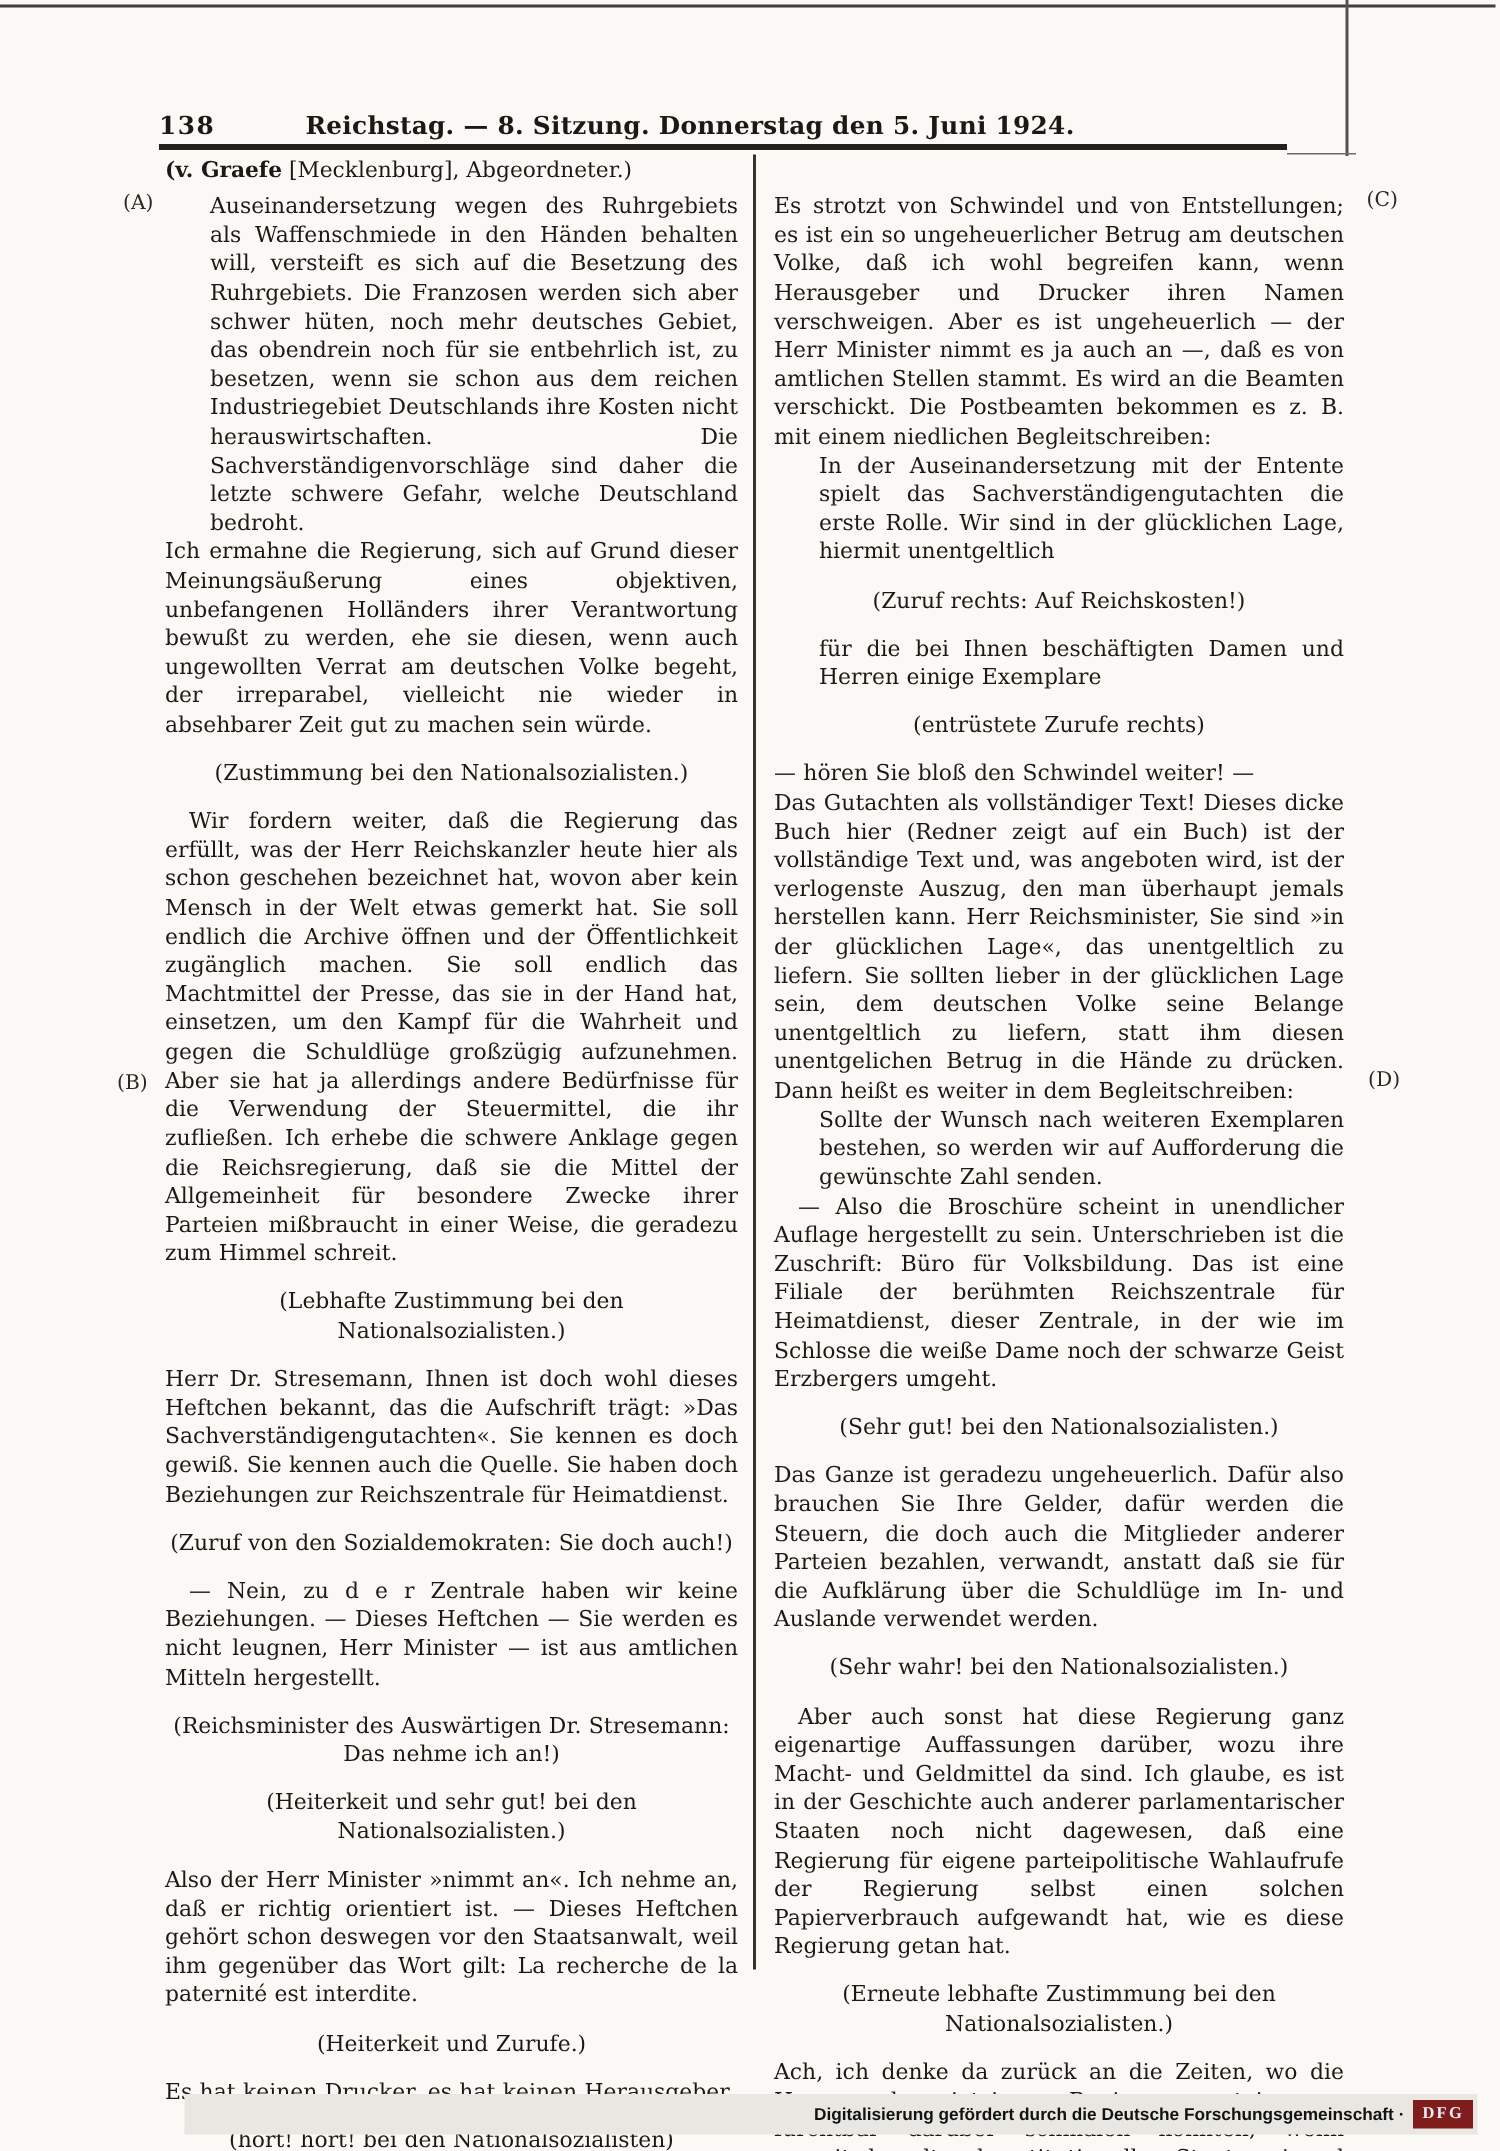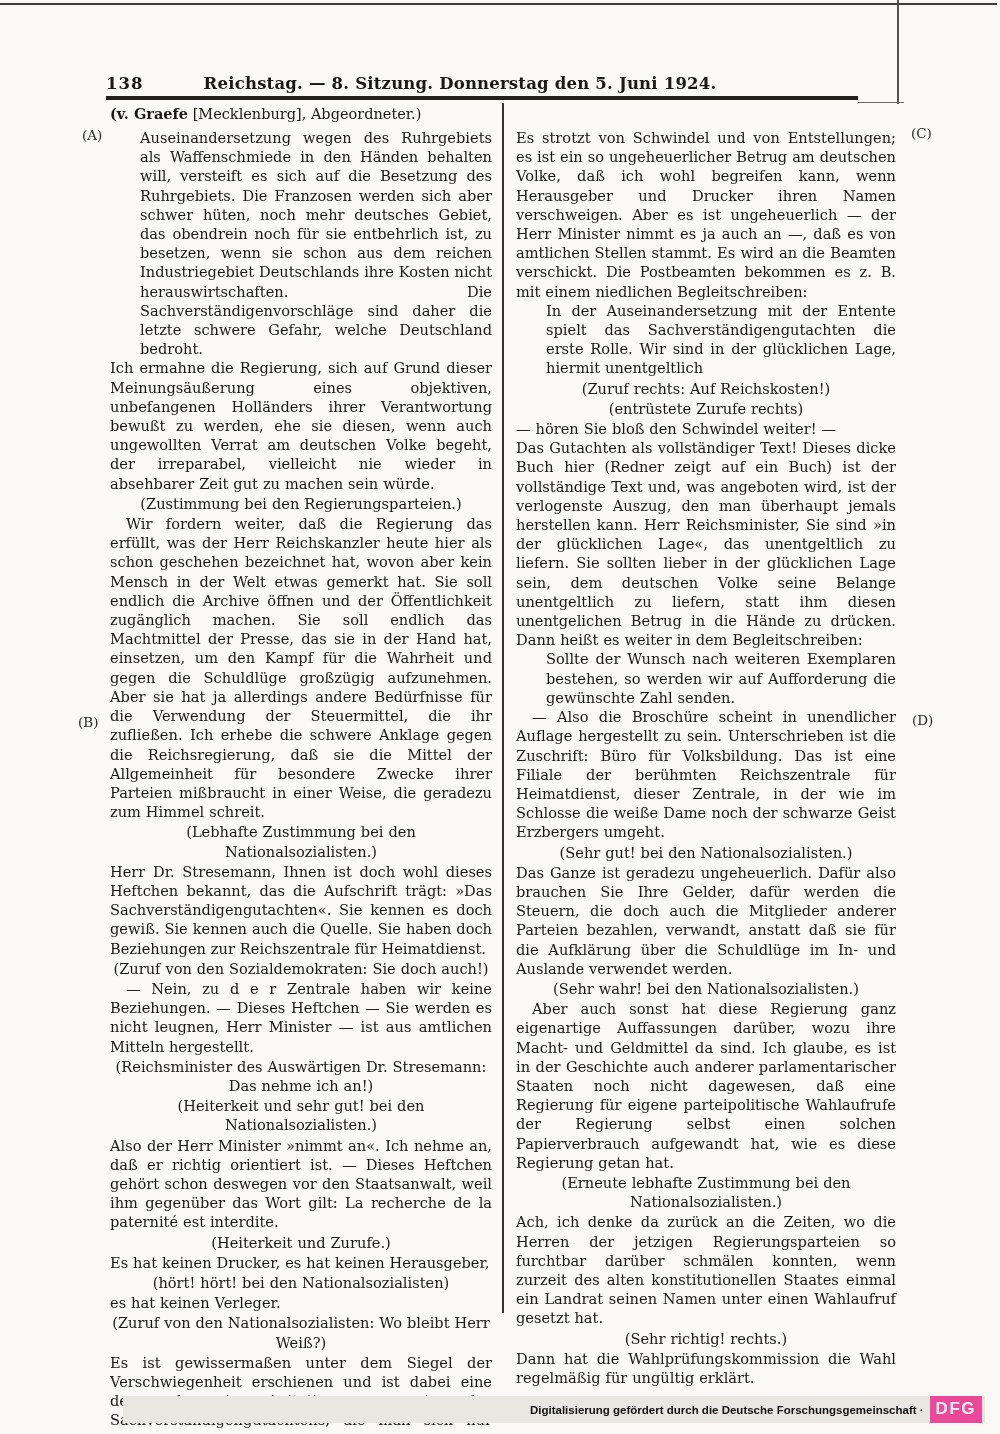--- a/index.html
+++ b/index.html
@@ -39,38 +39,38 @@
 
   .para {
     font-size:14.6px; line-height:19.2px; margin:0;
     text-align: justify; text-justify: inter-word;
     hyphens:auto; -webkit-hyphens:auto;
     word-spacing:0.02em;
   }
   .para.flush  { }
   .para.indent { text-indent:16px; }
   .para.block-indent { padding-left:30px; }
-  .para.center { text-align:center; text-indent:0; margin:1px 0; }
+  .para.center { text-align:center; text-indent:0; margin:13px 0; }
 
   
   .footer-band {
     position:absolute; left:123px; top:1396px; width:862px; height:27px;
     background:#e8e7e2;
     display:flex; align-items:center; justify-content:flex-end;
     gap:6px; padding-right:3px; box-sizing:border-box;
   }
   .footer-credit {
     font-family:"Liberation Sans", sans-serif;
     font-size:11.5px; font-weight:700; color:#121212;
   }
   .dfg-logo {
     display:inline-block;
-    background:#ec4899; color:#e9edf9;
-    font-family:Liberation Sans, sans-serif;
-    font-size:17px; font-weight:700; letter-spacing:1.5px;
+    background:#7f1d1d; color:#e9edf9;
+    font-family:Liberation Serif, serif;
+    font-size:11px; font-weight:700; letter-spacing:1.5px;
     padding:3px 6px 4px 6px;
   }
 </style>
 </head>
 <body>
 
 <div class="artifact-top"></div>
 <div class="artifact-vline"></div>
 
 <span class="page-number">138</span>
@@ -83,40 +83,41 @@
 <div class="margin-letter letter-a">(A)</div>
 <div class="margin-letter letter-b">(B)</div>
 <div class="margin-letter letter-c">(C)</div>
 <div class="margin-letter letter-d">(D)</div>
 
 <div class="column-divider"></div>
 
 <div class="column left">
     <p class="para block-indent">Auseinandersetzung wegen des Ruhrgebiets als Waffenschmiede in den Händen behalten will, versteift es sich auf die Besetzung des Ruhrgebiets. Die Franzosen werden sich aber schwer hüten, noch mehr deutsches Gebiet, das obendrein noch für sie entbehrlich ist, zu besetzen, wenn sie schon aus dem reichen Industriegebiet Deutschlands ihre Kosten nicht herauswirtschaften. Die Sachverständigenvorschläge sind daher die letzte schwere Gefahr, welche Deutschland bedroht.</p>
     <p class="para flush">Ich ermahne die Regierung, sich auf Grund dieser Meinungsäußerung eines objektiven, unbefangenen Holländers ihrer Verantwortung bewußt zu werden, ehe sie diesen, wenn auch ungewollten Verrat am deutschen Volke begeht, der irreparabel, vielleicht nie wieder in absehbarer Zeit gut zu machen sein würde.</p>
-    <p class="para center">(Zustimmung bei den Regierungsparteien.)</p>
+    <p class="para center">(Zustimmung bei den Nationalsozialisten.)</p>
     <p class="para indent">Wir fordern weiter, daß die Regierung das erfüllt, was der Herr Reichskanzler heute hier als schon geschehen bezeichnet hat, wovon aber kein Mensch in der Welt etwas gemerkt hat. Sie soll endlich die Archive öffnen und der Öffentlichkeit zugänglich machen. Sie soll endlich das Machtmittel der Presse, das sie in der Hand hat, einsetzen, um den Kampf für die Wahrheit und gegen die Schuldlüge großzügig aufzunehmen. Aber sie hat ja allerdings andere Bedürfnisse für die Verwendung der Steuermittel, die ihr zufließen. Ich erhebe die schwere Anklage gegen die Reichsregierung, daß sie die Mittel der Allgemeinheit für besondere Zwecke ihrer Parteien mißbraucht in einer Weise, die geradezu zum Himmel schreit.</p>
     <p class="para center">(Lebhafte Zustimmung bei den Nationalsozialisten.)</p>
     <p class="para flush">Herr Dr. Stresemann, Ihnen ist doch wohl dieses Heftchen bekannt, das die Aufschrift trägt: »Das Sachverständigengutachten«. Sie kennen es doch gewiß. Sie kennen auch die Quelle. Sie haben doch Beziehungen zur Reichszentrale für Heimatdienst.</p>
     <p class="para center">(Zuruf von den Sozialdemokraten: Sie doch auch!)</p>
     <p class="para indent">— Nein, zu d e r Zentrale haben wir keine Beziehungen. — Dieses Heftchen — Sie werden es nicht leugnen, Herr Minister — ist aus amtlichen Mitteln hergestellt.</p>
     <p class="para center">(Reichsminister des Auswärtigen Dr. Stresemann: Das nehme ich an!)</p>
     <p class="para center">(Heiterkeit und sehr gut! bei den Nationalsozialisten.)</p>
     <p class="para flush">Also der Herr Minister »nimmt an«. Ich nehme an, daß er richtig orientiert ist. — Dieses Heftchen gehört schon deswegen vor den Staatsanwalt, weil ihm gegenüber das Wort gilt: La recherche de la paternité est interdite.</p>
     <p class="para center">(Heiterkeit und Zurufe.)</p>
     <p class="para flush">Es hat keinen Drucker, es hat keinen Herausgeber,</p>
     <p class="para center">(hört! hört! bei den Nationalsozialisten)</p>
     <p class="para flush">es hat keinen Verleger.</p>
     <p class="para center">(Zuruf von den Nationalsozialisten: Wo bleibt Herr Weiß?)</p>
     <p class="para flush">Es ist gewissermaßen unter dem Siegel der Verschwiegenheit erschienen und ist dabei eine der verlogensten Agitationen zugunsten des Sachverständigengutachtens, die man sich nur denken kann.</p>
   </div>
 <div class="column right">
     <p class="para flush">Es strotzt von Schwindel und von Entstellungen; es ist ein so ungeheuerlicher Betrug am deutschen Volke, daß ich wohl begreifen kann, wenn Herausgeber und Drucker ihren Namen verschweigen. Aber es ist ungeheuerlich — der Herr Minister nimmt es ja auch an —, daß es von amtlichen Stellen stammt. Es wird an die Beamten verschickt. Die Postbeamten bekommen es z. B. mit einem niedlichen Begleitschreiben:</p>
     <p class="para block-indent">In der Auseinandersetzung mit der Entente spielt das Sachverständigengutachten die erste Rolle. Wir sind in der glücklichen Lage, hiermit unentgeltlich</p>
     <p class="para center">(Zuruf rechts: Auf Reichskosten!)</p>
+    <p class="para block-indent">für die bei Ihnen beschäftigten Damen und Herren einige Exemplare</p>
     <p class="para center">(entrüstete Zurufe rechts)</p>
     <p class="para flush">— hören Sie bloß den Schwindel weiter! —</p>
     <p class="para flush">Das Gutachten als vollständiger Text! Dieses dicke Buch hier (Redner zeigt auf ein Buch) ist der vollständige Text und, was angeboten wird, ist der verlogenste Auszug, den man überhaupt jemals herstellen kann. Herr Reichsminister, Sie sind »in der glücklichen Lage«, das unentgeltlich zu liefern. Sie sollten lieber in der glücklichen Lage sein, dem deutschen Volke seine Belange unentgeltlich zu liefern, statt ihm diesen unentgelichen Betrug in die Hände zu drücken. Dann heißt es weiter in dem Begleitschreiben:</p>
     <p class="para block-indent">Sollte der Wunsch nach weiteren Exemplaren bestehen, so werden wir auf Aufforderung die gewünschte Zahl senden.</p>
     <p class="para indent">— Also die Broschüre scheint in unendlicher Auflage hergestellt zu sein. Unterschrieben ist die Zuschrift: Büro für Volksbildung. Das ist eine Filiale der berühmten Reichszentrale für Heimatdienst, dieser Zentrale, in der wie im Schlosse die weiße Dame noch der schwarze Geist Erzbergers umgeht.</p>
     <p class="para center">(Sehr gut! bei den Nationalsozialisten.)</p>
     <p class="para flush">Das Ganze ist geradezu ungeheuerlich. Dafür also brauchen Sie Ihre Gelder, dafür werden die Steuern, die doch auch die Mitglieder anderer Parteien bezahlen, verwandt, anstatt daß sie für die Aufklärung über die Schuldlüge im In- und Auslande verwendet werden.</p>
     <p class="para center">(Sehr wahr! bei den Nationalsozialisten.)</p>
     <p class="para indent">Aber auch sonst hat diese Regierung ganz eigenartige Auffassungen darüber, wozu ihre Macht- und Geldmittel da sind. Ich glaube, es ist in der Geschichte auch anderer parlamentarischer Staaten noch nicht dagewesen, daß eine Regierung für eigene parteipolitische Wahlaufrufe der Regierung selbst einen solchen Papierverbrauch aufgewandt hat, wie es diese Regierung getan hat.</p>
     <p class="para center">(Erneute lebhafte Zustimmung bei den Nationalsozialisten.)</p>

